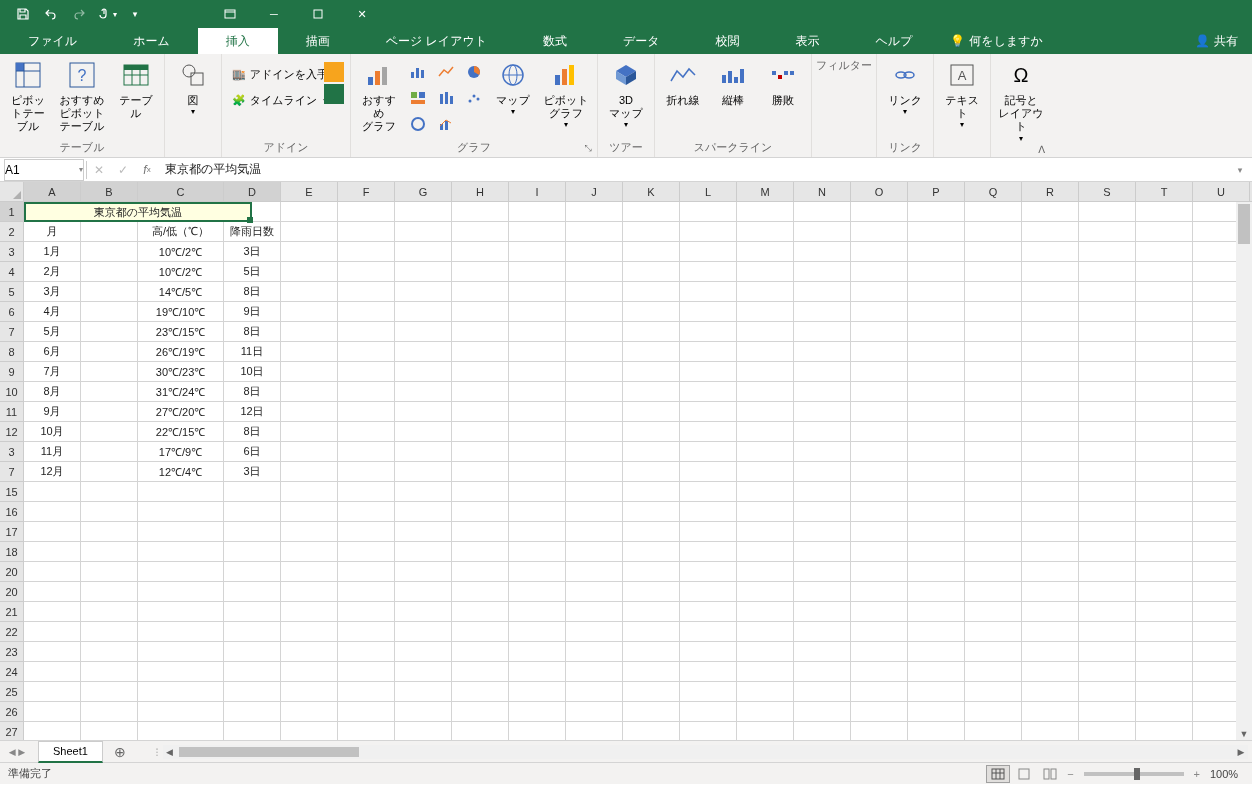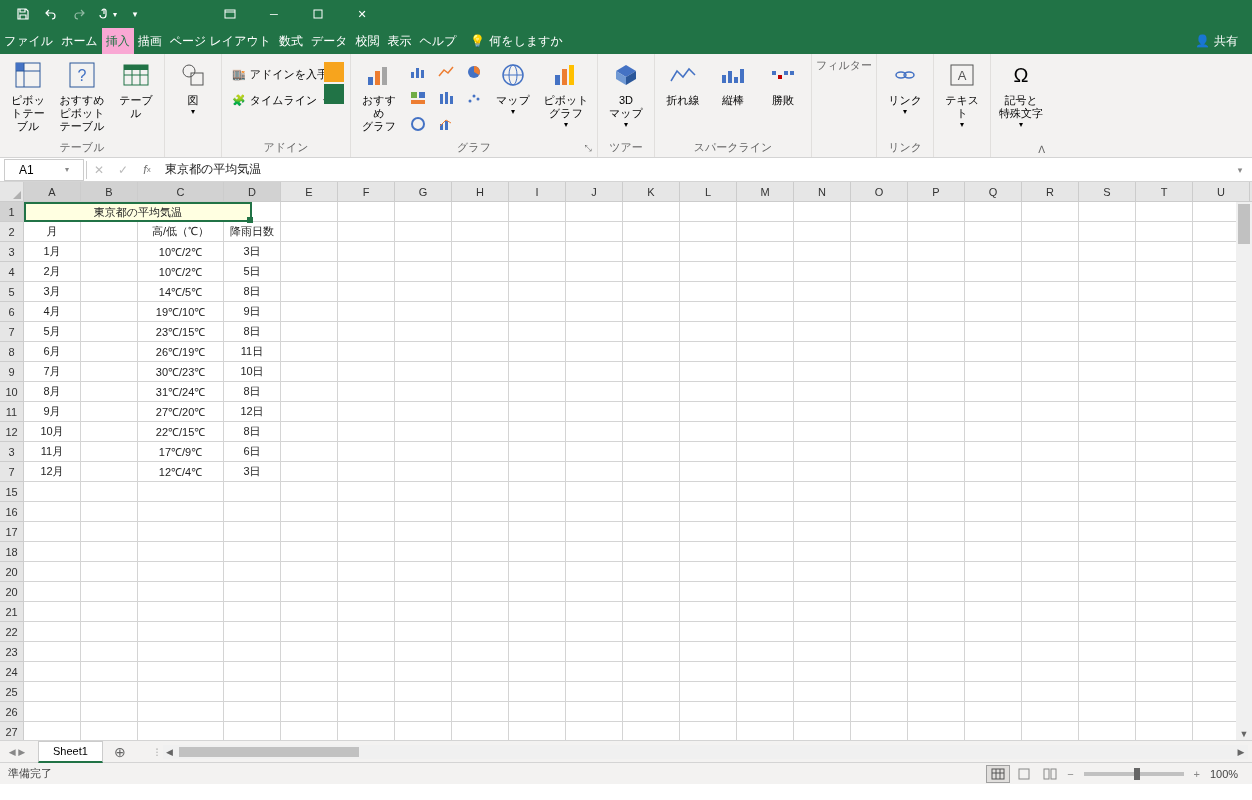--- a/index.html
+++ b/index.html
@@ -4,37 +4,37 @@
 <style>
 * { margin: 0; padding: 0; box-sizing: border-box; font-family: "Segoe UI", "Yu Gothic UI", Meiryo, sans-serif; }
 body { width: 1252px; height: 800px; background: #fff; overflow: hidden; font-size: 12px; }
 .titlebar { height: 28px; background: #217346; display: flex; align-items: center; color: #fff; }
 .qat { display: flex; align-items: center; gap: 2px; padding-left: 10px; }
 .qat-btn { width: 26px; height: 26px; display: flex; align-items: center; justify-content: center; color: #fff; font-size: 13px; }
 .title-center { flex: 1; text-align: center; font-size: 12px; }
 .win-controls { display: flex; }
 .win-btn { width: 44px; height: 28px; display: flex; align-items: center; justify-content: center; font-size: 11px; }
 .tabs { height: 26px; background: #217346; display: flex; align-items: stretch; color: #fff; font-size: 12px; }
-.tab { padding: 0 4px; display: flex; align-items: center; }
-.tab.active { background: #f9a8d4; color: #217346; }
+.tab { padding: 0 28px; display: flex; align-items: center; }
+.tab.active { background: #ffffff; color: #217346; }
 .tell-me { display: flex; align-items: center; gap: 4px; padding: 0 10px; }
 .share { margin-left: auto; padding: 0 14px; display: flex; align-items: center; gap: 4px; }
 .ribbon { height: 104px; background: #f3f2f1; border-bottom: 1px solid #d4d4d4; display: flex; }
 .ribbon-group { border-right: 1px solid #e1dfdd; display: flex; flex-direction: column; padding: 2px 4px 0 4px; }
 .ribbon-group-body { flex: 1; display: flex; align-items: flex-start; gap: 2px; }
 .ribbon-group-label { text-align: center; font-size: 11px; color: #666; padding: 2px 0; }
 .r-btn-lg { width: 48px; display: flex; flex-direction: column; align-items: center; padding: 2px 2px; font-size: 11px; line-height: 1.2; text-align: center; }
 .r-btn-lg .icon-box { width: 34px; height: 34px; display: flex; align-items: center; justify-content: center; margin-bottom: 2px; }
 .r-btn-sm { height: 24px; display: flex; align-items: center; gap: 4px; padding: 0 6px; font-size: 11px; }
 .r-icon-sm { width: 26px; height: 24px; display: flex; align-items: center; justify-content: center; }
 .dialog-launcher { position: absolute; bottom: 2px; right: 2px; width: 14px; height: 14px; font-size: 9px; display:flex; align-items:center; justify-content:center; color:#666;}
 .group-rel { position: relative; }
 .collapse-chev { position: absolute; right: 6px; bottom: 2px; font-size: 10px; color:#666;}
 .formula-bar { height: 24px; background: #fff; border-bottom: 1px solid #d4d4d4; display: flex; align-items: center; }
-.name-box { width: 80px; height: 22px; border: 1px solid #ccc; margin: 0 2px 0 4px; font-size: 12px; padding: 0 14px; display: flex; align-items: center; justify-content: space-between; }
+.name-box { width: 80px; height: 22px; border: 1px solid #ccc; margin: 0 2px 0 4px; font-size: 12px; padding: 0 0; display: flex; align-items: center; justify-content: space-between; }
 .fb-btn { width: 24px; height: 22px; display: flex; align-items: center; justify-content: center; color: #777; font-size: 12px; }
 .fb-input { flex: 1; padding: 0 6px; font-size: 12px; color: #222; }
 .grid-area { position: relative; height: 558px; display: flex; flex-direction: column; }
 .col-headers { height: 20px; display: flex; background: #e6e6e6; border-bottom: 1px solid #ccc; }
 .select-all-cell { width: 24px; border-right: 1px solid #ccc; background: #e6e6e6; position: relative;}
 .select-all-cell::after { content:""; position:absolute; right:2px; bottom:2px; width:0; height:0; border-style:solid; border-width:0 0 8px 8px; border-color: transparent transparent #b0b0b0 transparent;}
 .col-header { width: 57px; border-right: 1px solid #ccc; text-align: center; font-size: 11px; color: #333; display:flex; align-items:center; justify-content:center; }
 .col-header.sel { background: #d2d2d2; }
 .grid-body { flex: 1; overflow: hidden; display: flex; }
 .row-headers { width: 24px; background: #e6e6e6; border-right: 1px solid #ccc; }
@@ -401,21 +401,21 @@
     <div class="ribbon-group-label">&nbsp;</div>
   </div>
 
   <div class="ribbon-group group-rel" style="border-right:none;">
     <div class="ribbon-group-body">
       <div class="r-btn-lg" style="width:52px">
           <div class="icon-box">
             <span style="font-size:20px;">Ω</span>
           </div>
           <span style="white-space:pre-line">記号と
-特殊文字</span>
+レイアウト</span>
           <span style="font-size:8px">▾</span>
         </div>
     </div>
     <div class="ribbon-group-label">&nbsp;</div>
     <div class="collapse-chev">ᐱ</div>
   </div>
 </div>
 
 <div class="formula-bar">
   <div class="name-box">

